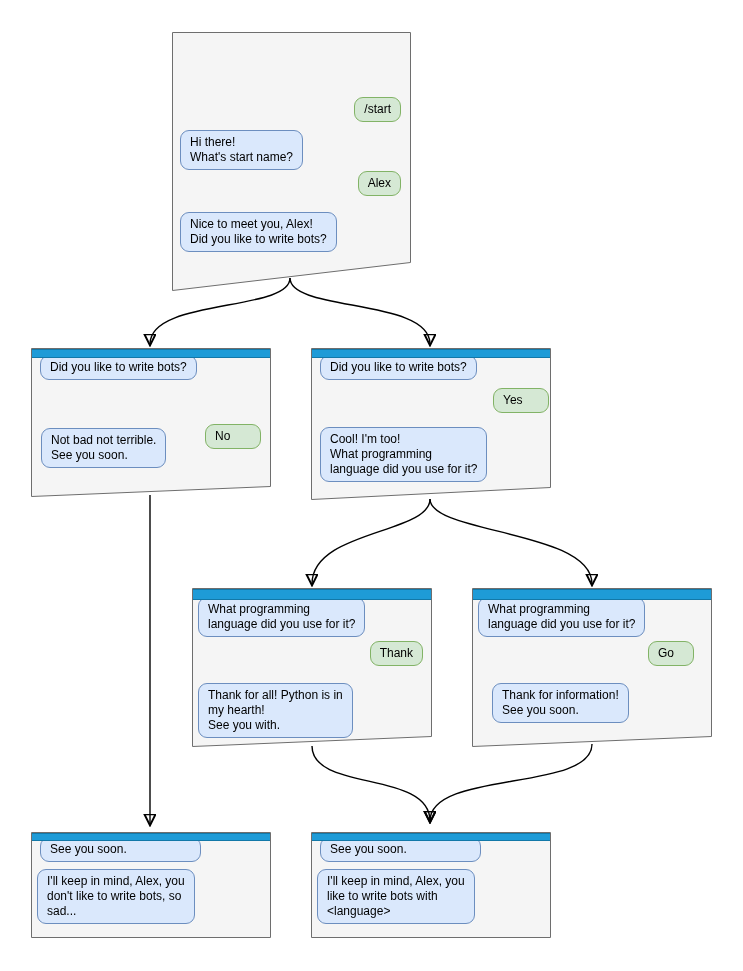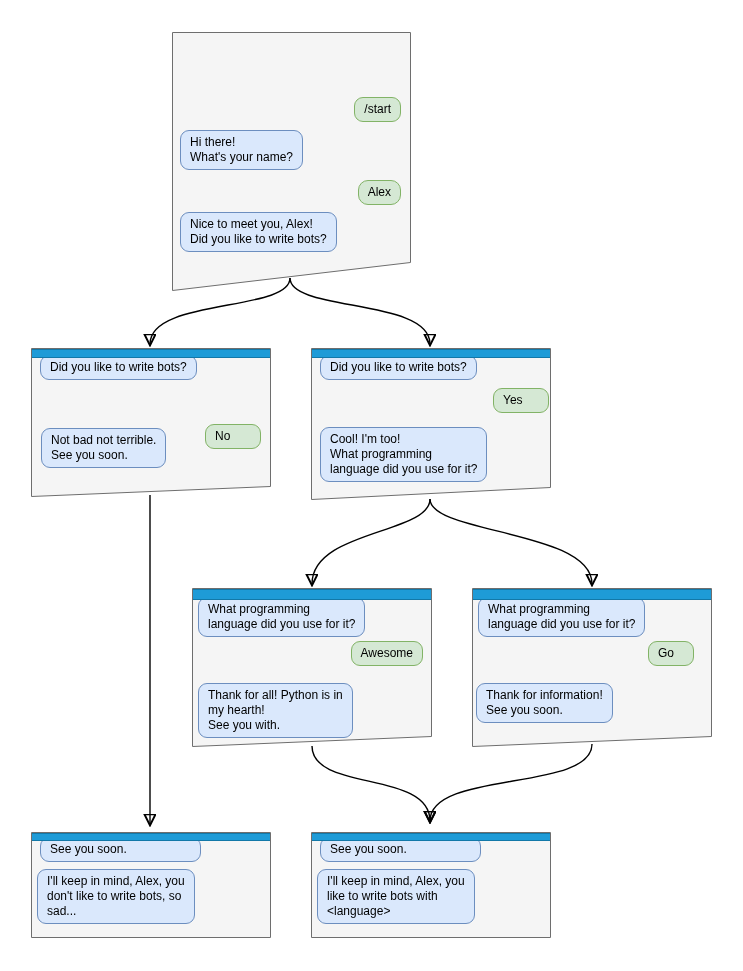--- a/index.html
+++ b/index.html
@@ -47,22 +47,22 @@
     <path d="M592,744 C592,792 430,770 430,821" marker-end="url(#ah)"></path>
     <path d="M150,495 L150,824" marker-end="url(#ah)"></path>
   </svg>
 
   <div class="window" style="left:172px;top:32px;width:239px;height:259px;">
     <svg class="win-shape" width="239" height="259" viewBox="0 0 239 259">
       <polygon points="0.5,0.5 238.5,0.5 238.5,230.5 0.5,258.5"></polygon>
     </svg>
     <div class="bubble user" style="right:10px;top:65px;">/start</div>
     <div class="bubble bot" style="left:8px;top:98px;">Hi there!
-What's your name?</div>
-    <div class="bubble user" style="right:10px;top:148px;border-radius:10px;">Alex</div>
+What's start name?</div>
+    <div class="bubble user" style="right:10px;top:139px;">Alex</div>
     <div class="bubble bot" style="left:8px;top:180px;">Nice to meet you, Alex!
 Did you like to write bots?</div>
   </div>
 
   <div class="window" style="left:31px;top:348px;width:240px;height:149px;">
     <svg class="win-shape" width="240" height="149" viewBox="0 0 240 149">
       <polygon points="0.5,0.5 239.5,0.5 239.5,138.5 0.5,148.5"></polygon>
     </svg>
     <div class="header strip" style="height:9px;"></div>
     <div class="bubble bot" style="left:9px;top:7px;">Did you like to write bots?</div>
@@ -83,35 +83,35 @@
 language did you use for it?</div>
   </div>
 
   <div class="window" style="left:192px;top:588px;width:240px;height:159px;">
     <svg class="win-shape" width="240" height="159" viewBox="0 0 240 159">
       <polygon points="0.5,0.5 239.5,0.5 239.5,148.5 0.5,158.5"></polygon>
     </svg>
     <div class="header strip" style="height:11px;"></div>
     <div class="bubble bot" style="left:6px;top:9px;">What programming
 language did you use for it?</div>
-    <div class="bubble user" style="right:9px;top:53px;">Awesome</div>
+    <div class="bubble user" style="right:9px;top:53px;">Thank</div>
     <div class="bubble bot" style="left:6px;top:95px;">Thank for all! Python is in
 my hearth!
 See you with.</div>
   </div>
 
   <div class="window" style="left:472px;top:588px;width:240px;height:159px;">
     <svg class="win-shape" width="240" height="159" viewBox="0 0 240 159">
       <polygon points="0.5,0.5 239.5,0.5 239.5,148.5 0.5,158.5"></polygon>
     </svg>
     <div class="header strip" style="height:11px;"></div>
     <div class="bubble bot" style="left:6px;top:9px;">What programming
 language did you use for it?</div>
     <div class="bubble user" style="right:18px;top:53px;min-width:46px;">Go</div>
-    <div class="bubble bot" style="left:4px;top:95px;">Thank for information!
+    <div class="bubble bot" style="left:20px;top:95px;">Thank for information!
 See you soon.</div>
   </div>
 
   <div class="window" style="left:31px;top:832px;width:240px;height:106px;">
     <svg class="win-shape" width="240" height="106" viewBox="0 0 240 106">
       <polygon points="0.5,0.5 239.5,0.5 239.5,105.5 0.5,105.5"></polygon>
     </svg>
     <div class="header strip" style="height:8px;"></div>
     <div class="bubble bot" style="left:9px;top:5px;width:161px;">See you soon.</div>
     <div class="bubble bot" style="left:6px;top:37px;">I'll keep in mind, Alex, you

